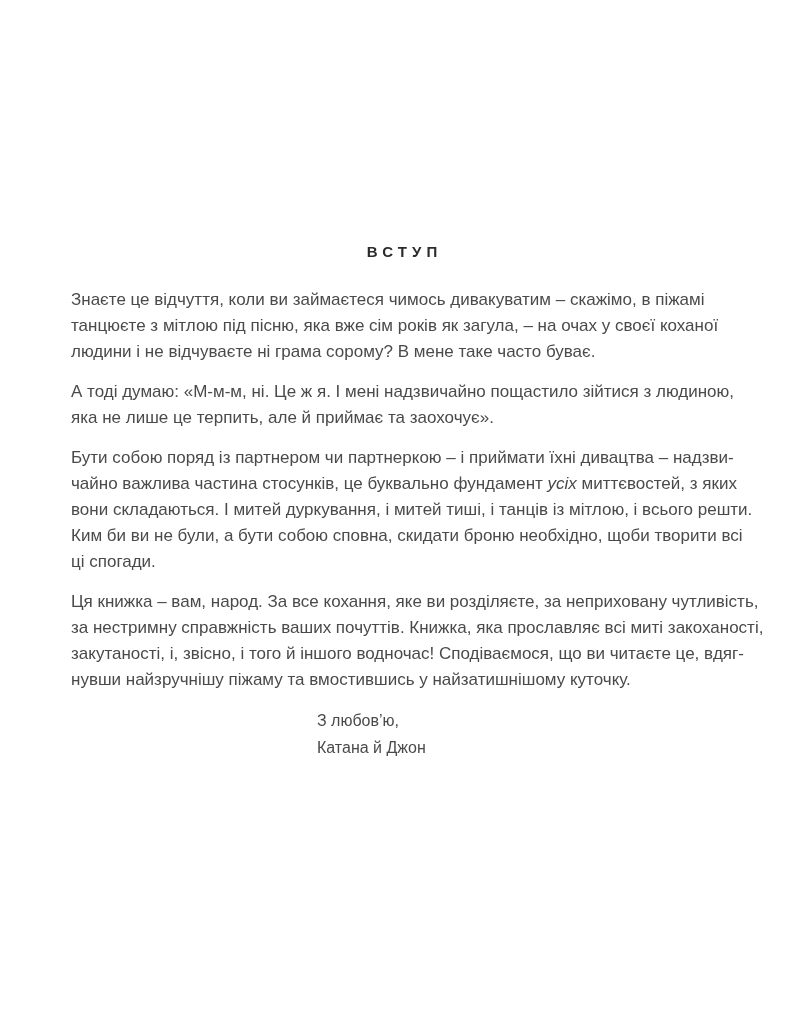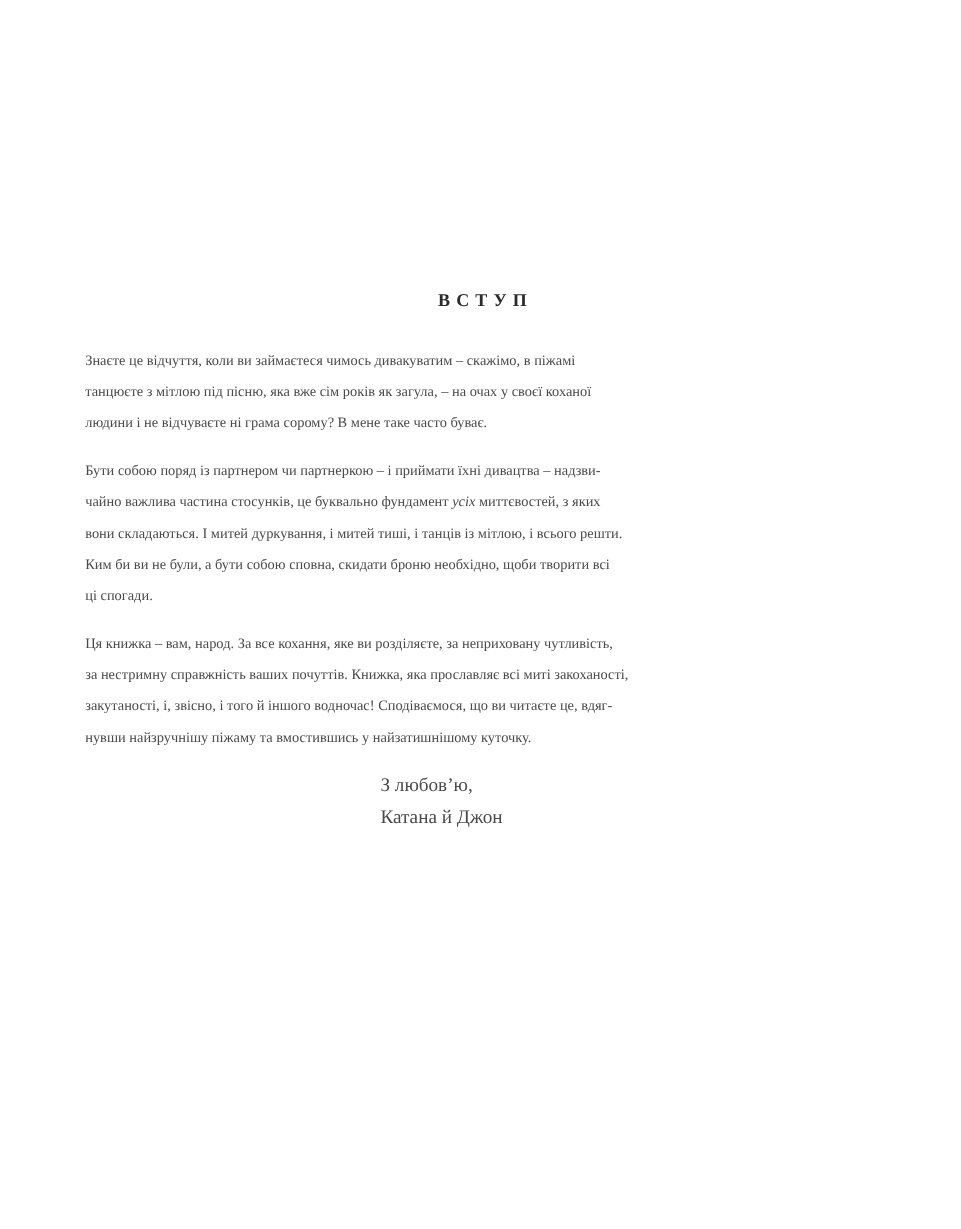--- a/index.html
+++ b/index.html
@@ -6,40 +6,40 @@
     margin: 0;
     padding: 0;
     background: #ffffff;
   }
   .book-page {
     position: relative;
     width: 801px;
     height: 768px;
     background: var(--page-bg, #ffffff);
     overflow: hidden;
-    font-family: Liberation Serif, serif;
+    font-family: Liberation Sans, sans-serif;
   }
   .content {
     position: absolute;
     left: 71px;
     top: 243px;
     width: 662px;
   }
   .chapter-title {
     margin: 0 0 27px 0;
     text-align: center;
     font-size: 15px;
     font-weight: 700;
     letter-spacing: 0.34em;
     padding-left: 0.34em; 
     color: var(--title-color, #2b2b2b);
   }
   .body-text p {
     margin: 0 0 14px 0;
-    font-size: 12px;
+    font-size: 17px;
     line-height: 26px;
     font-weight: 400;
     color: var(--text-color, #4a4a4a);
     white-space: pre; 
   }
   .body-text p em {
     font-style: italic;
   }
   .signature {
     margin: 8px;
@@ -54,20 +54,22 @@
 <body>
 
 <div class="book-page">
   <div class="content">
     <h1 class="chapter-title">ВСТУП</h1>
 
     <div class="body-text">
       <p><span>Знаєте це відчуття, коли ви займаєтеся чимось дивакуватим – скажімо, в піжамі
 танцюєте з мітлою під пісню, яка вже сім років як загула, – на очах у своєї коханої
 людини і не відчуваєте ні грама сорому? В мене таке часто буває.</span></p>
+      <p><span>А тоді думаю: «М-м-м, ні. Це ж я. І мені надзвичайно пощастило зійтися з людиною,
+яка не лише це терпить, але й приймає та заохочує».</span></p>
       <p><span>Бути собою поряд із партнером чи партнеркою – і приймати їхні дивацтва – надзви-
 чайно важлива частина стосунків, це буквально фундамент </span><em>усіх</em><span> миттєвостей, з яких
 вони складаються. І митей дуркування, і митей тиші, і танців із мітлою, і всього решти.
 Ким би ви не були, а бути собою сповна, скидати броню необхідно, щоби творити всі
 ці спогади.</span></p>
       <p><span>Ця книжка – вам, народ. За все кохання, яке ви розділяєте, за неприховану чутливість,
 за нестримну справжність ваших почуттів. Книжка, яка прославляє всі миті закоханості,
 закутаності, і, звісно, і того й іншого водночас! Сподіваємося, що ви читаєте це, вдяг-
 нувши найзручнішу піжаму та вмостившись у найзатишнішому куточку.</span></p>
     </div>

